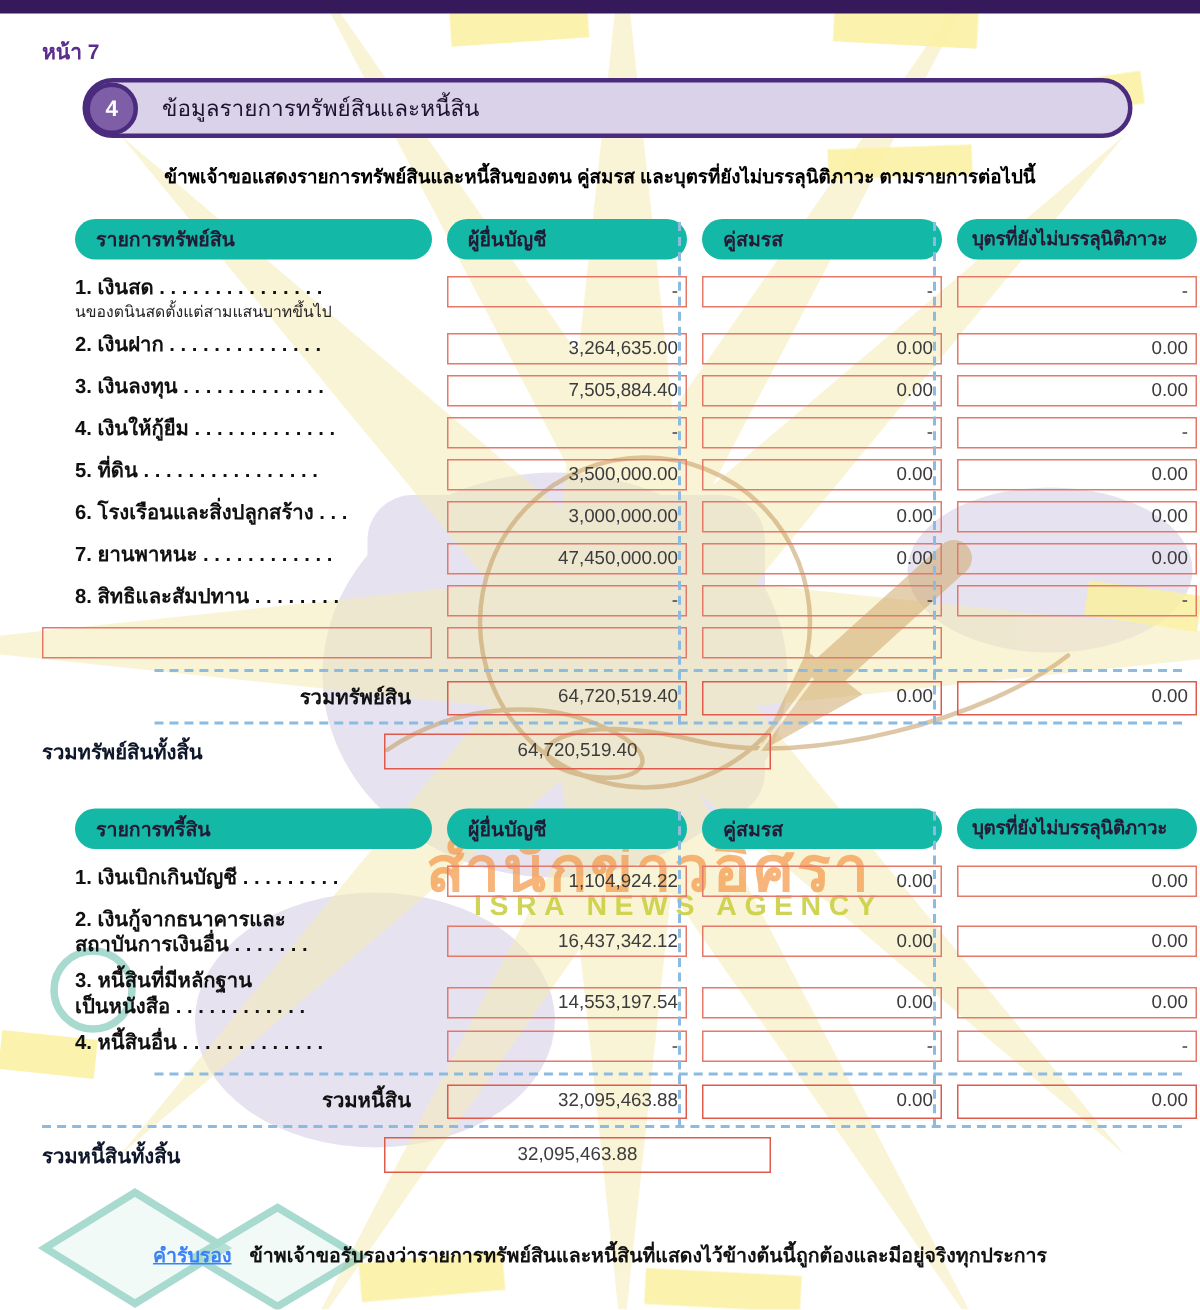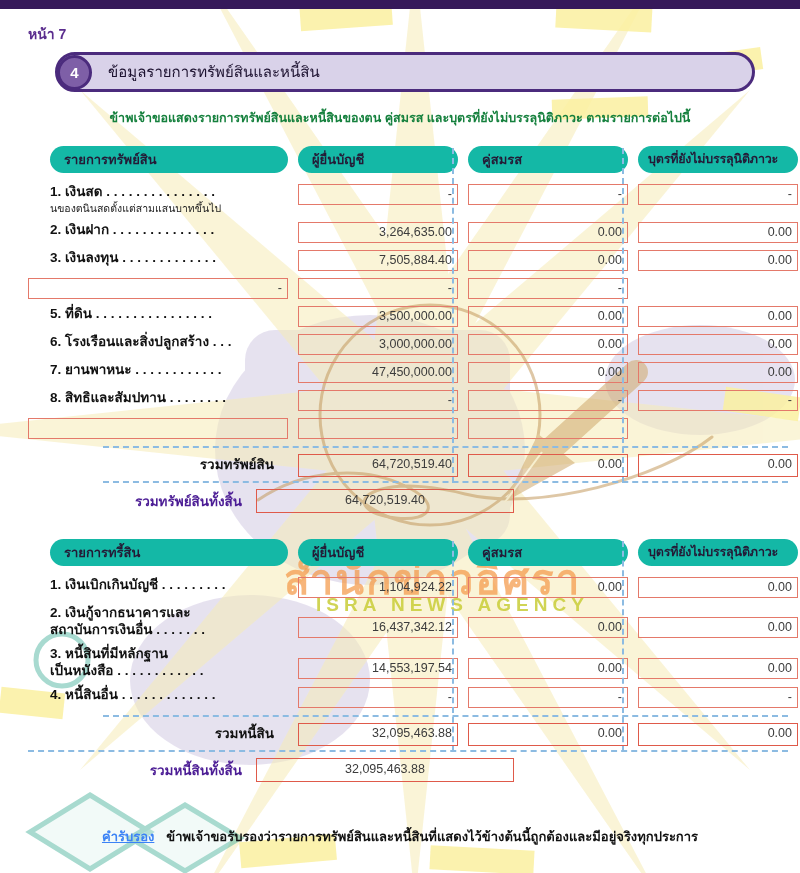--- a/index.html
+++ b/index.html
@@ -20,21 +20,21 @@
 
   #banner{position:relative;margin:7px 0 0 55px;width:700px;height:40px;
           background:#d9d2e9;border:3px solid #4b2b7d;border-radius:22px;
           box-sizing:border-box;display:flex;align-items:center;}
   #banner-num{width:35px;height:35px;margin-left:-1px;border-radius:50%;
           background:#7e5fa7;border:3px solid #4b2b7d;box-sizing:border-box;
           color:#fff;font-size:15px;font-weight:bold;display:flex;
           align-items:center;justify-content:center;flex:0 0 auto;}
   #banner-title{margin-left:16px;font-size:15px;font-weight:normal;color:#1d1230;}
 
-  #intro{margin-top:16px;text-align:center;font-size:12.5px;font-weight:bold;color:#15803d;}
+  #intro{margin-top:16px;text-align:center;font-size:12.5px;font-weight:bold;color:#000000;}
 
   .table{position:relative;margin-left:28px;width:760px;}
   .vline{position:absolute;top:2px;bottom:0;border-left:2px dashed #8cbbe2;}
   .vline.v1{left:424px;}  .vline.v2{left:594px;}
 
   .hrow,.row,.trow{display:grid;grid-template-columns:260px 160px 160px 160px;
                    column-gap:10px;align-items:start;}
   .hrow{margin-bottom:11px;}
   .pill{height:27px;line-height:27px;border-radius:14px;background:#14b8a6;
         color:#241a36;font-size:13px;font-weight:bold;padding-left:14px;
@@ -50,21 +50,21 @@
         font-size:12.5px;color:#3c3c3c;text-align:right;padding:2px 5px 0 0;
         background:transparent;}
   .row.bottom .vbox{margin-bottom:1px;}
 
   .dash-hr{border-top:2px dashed #8cbbe2;margin:4px 0 6px 75px;}
   .dash-hr.full{margin-left:0;}
   .trow .lbl{text-align:right;padding:3px 14px 0 0;font-weight:bold;}
   .trow .vbox{border-width:1.5px;border-color:#df5a4a;height:23px;font-size:12.5px;}
 
   .grand{display:flex;margin:6px 0 0 28px;align-items:center;}
-  .grand .glbl{width:228px;text-align:right;font-size:13.5px;font-weight:bold;color:#4c1d95;
+  .grand .glbl{width:228px;font-size:13.5px;font-weight:bold;color:#0f172a;
                padding-right:14px;box-sizing:border-box;}
   .grand .gbox{width:258px;height:24px;border:1.5px solid #df5a4a;box-sizing:border-box;
                font-size:12.5px;color:#3c3c3c;text-align:center;padding-top:3px;}
 
   #liab-section{margin-top:26px;}
   #certify{margin-top:44px;text-align:center;font-size:13px;color:#111;}
   #certify .clabel{color:#3b82f6;font-weight:bold;text-decoration:underline;margin-right:12px;}
   #certify .ctext{font-weight:bold;}
 </style>
 </head>
@@ -155,20 +155,21 @@
           <div class="vbox">0.00</div>
           <div class="vbox">0.00</div>
         </div>
         <div class="row">
           <div class="lbl">3. เงินลงทุน . . . . . . . . . . . . .</div>
           <div class="vbox">7,505,884.40</div>
           <div class="vbox">0.00</div>
           <div class="vbox">0.00</div>
         </div>
         <div class="row">
+          <div class="lbl">4. เงินให้กู้ยืม . . . . . . . . . . . . .</div>
           <div class="vbox">-</div>
           <div class="vbox">-</div>
           <div class="vbox">-</div>
         </div>
         <div class="row">
           <div class="lbl">5. ที่ดิน . . . . . . . . . . . . . . . .</div>
           <div class="vbox">3,500,000.00</div>
           <div class="vbox">0.00</div>
           <div class="vbox">0.00</div>
         </div>

